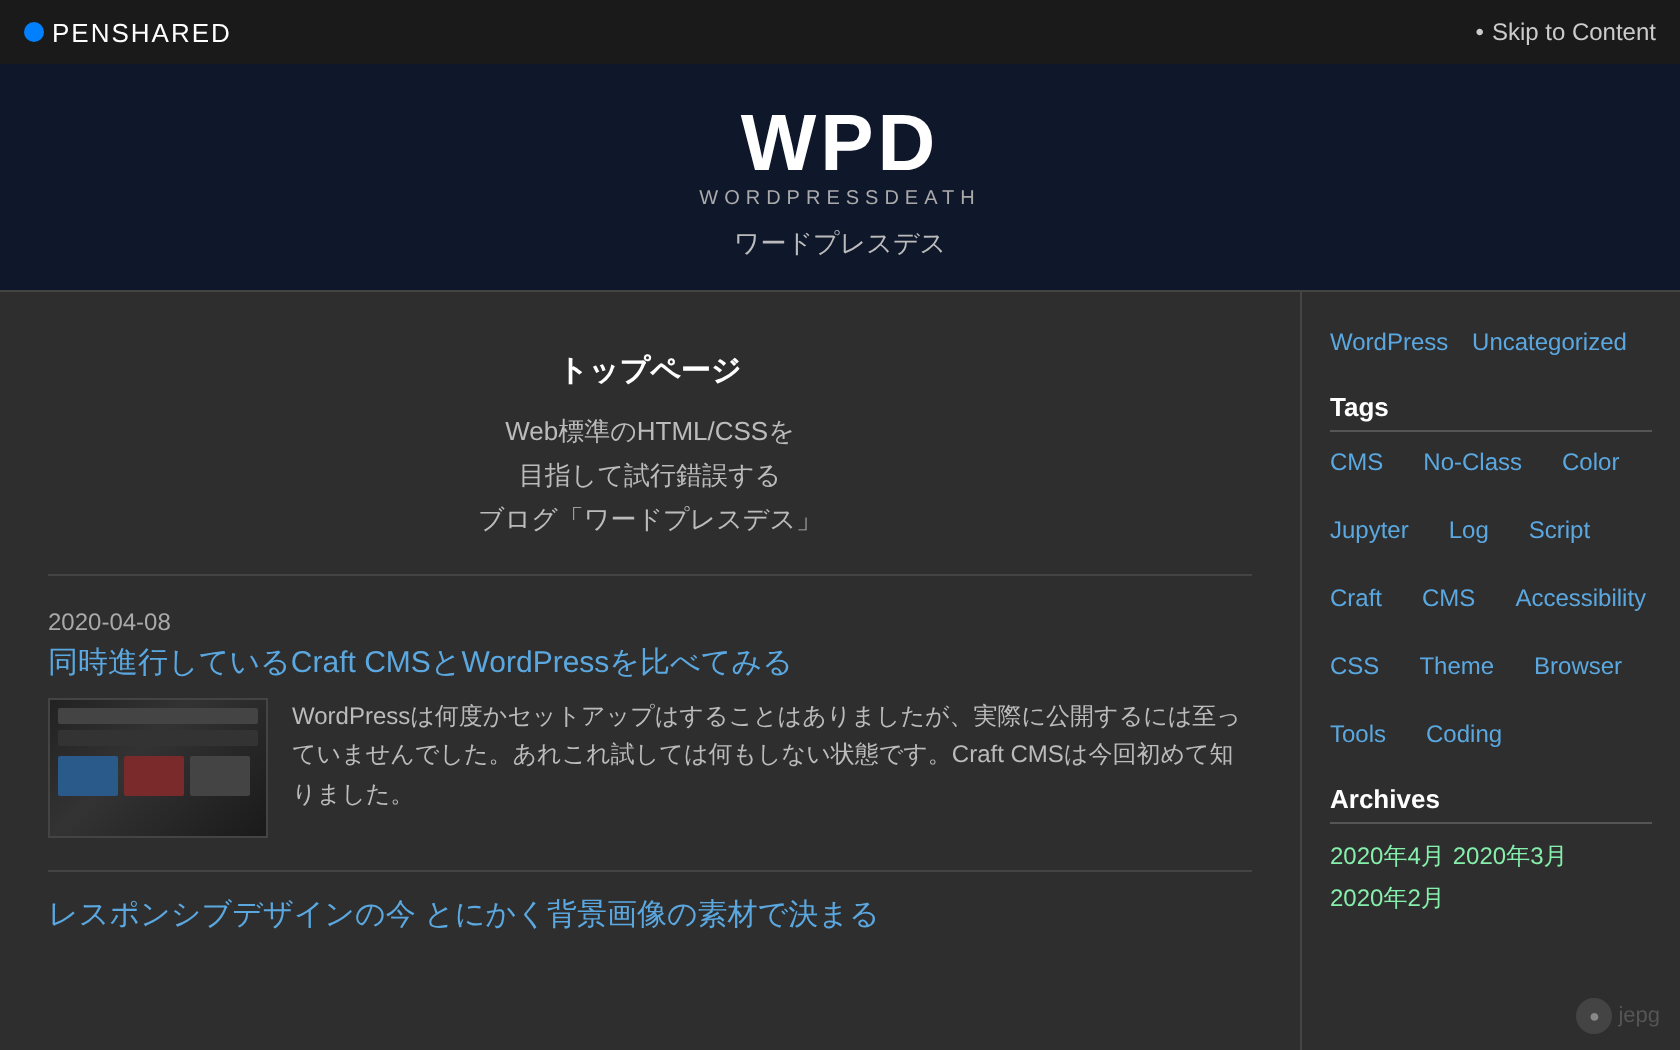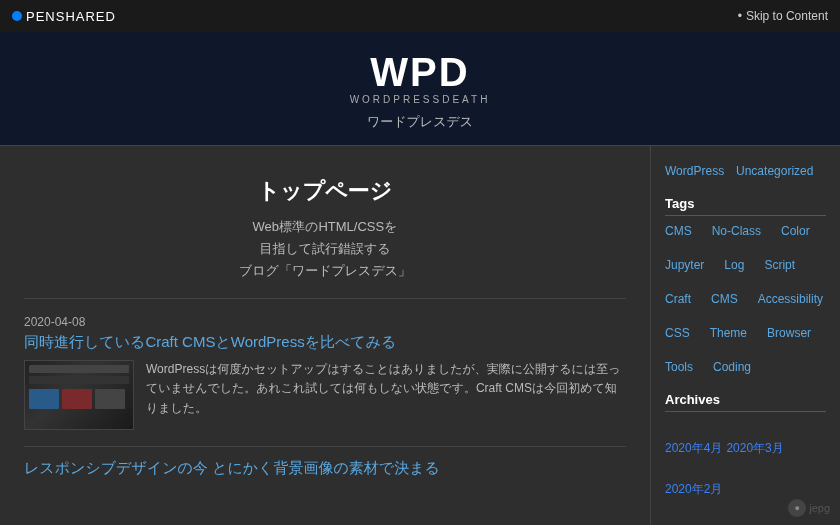--- a/index.html
+++ b/index.html
@@ -90,21 +90,21 @@
     }
 
     
     #page-heading {
       text-align: center;
       padding: 10px 0 16px;
       border-bottom: 1px solid #444;
       margin-bottom: 16px;
     }
     #page-heading h1 {
-      font-size: 22px;
+      font-size: 15px;
       color: #fff;
       font-weight: bold;
       margin-bottom: 10px;
     }
     #page-heading p {
       color: #bbb;
       font-size: 13px;
       line-height: 1.7;
     }
 
@@ -204,24 +204,23 @@
       font-size: 12px;
       margin-right: 8px;
       cursor: pointer;
     }
     .archive-list {
       display: flex;
       flex-wrap: wrap;
       gap: 4px;
     }
     .archive-link {
-      color: #3b82f6;
+      color: #86efac;
       font-size: 12px;
       cursor: pointer;
-      margin-top: 20px;
     }
 
     
     #watermark {
       position: absolute;
       bottom: 8px;
       right: 10px;
       color: #555;
       font-size: 11px;
       display: flex;

